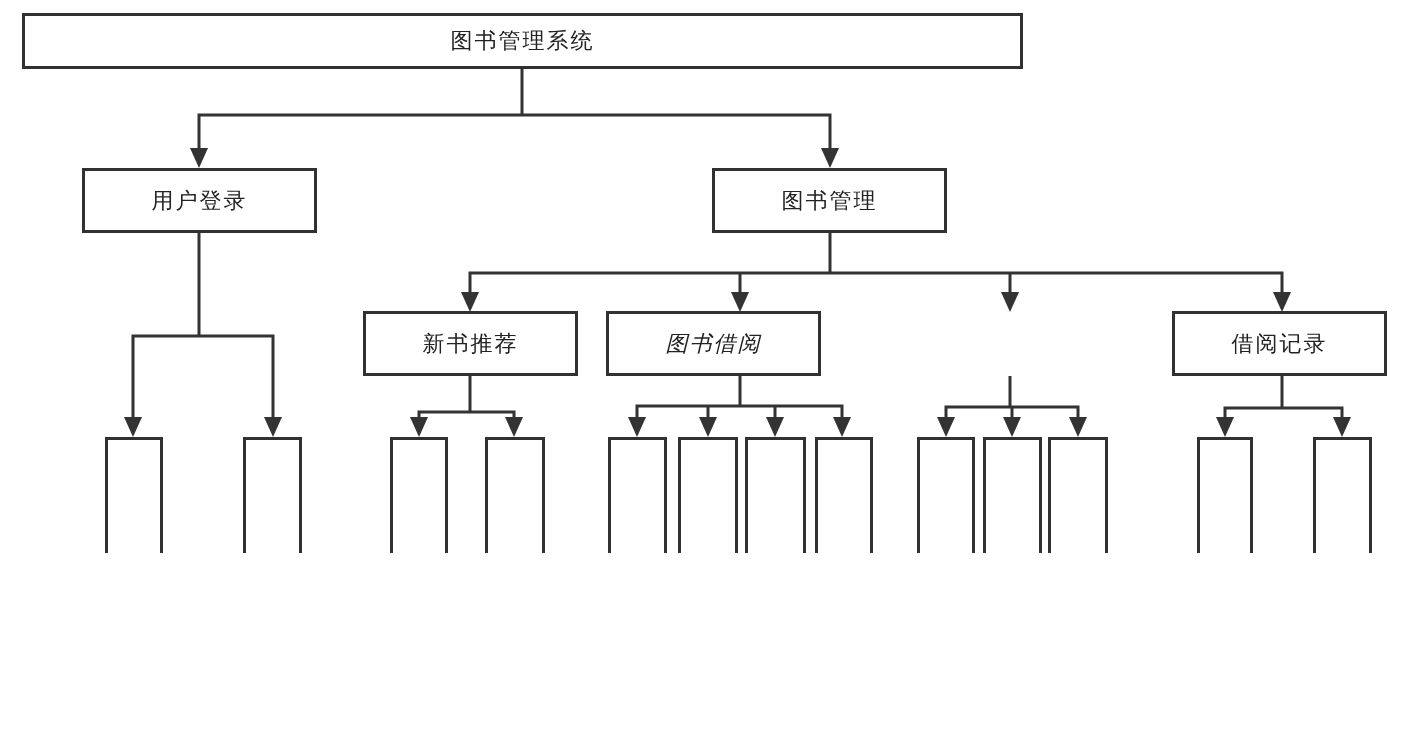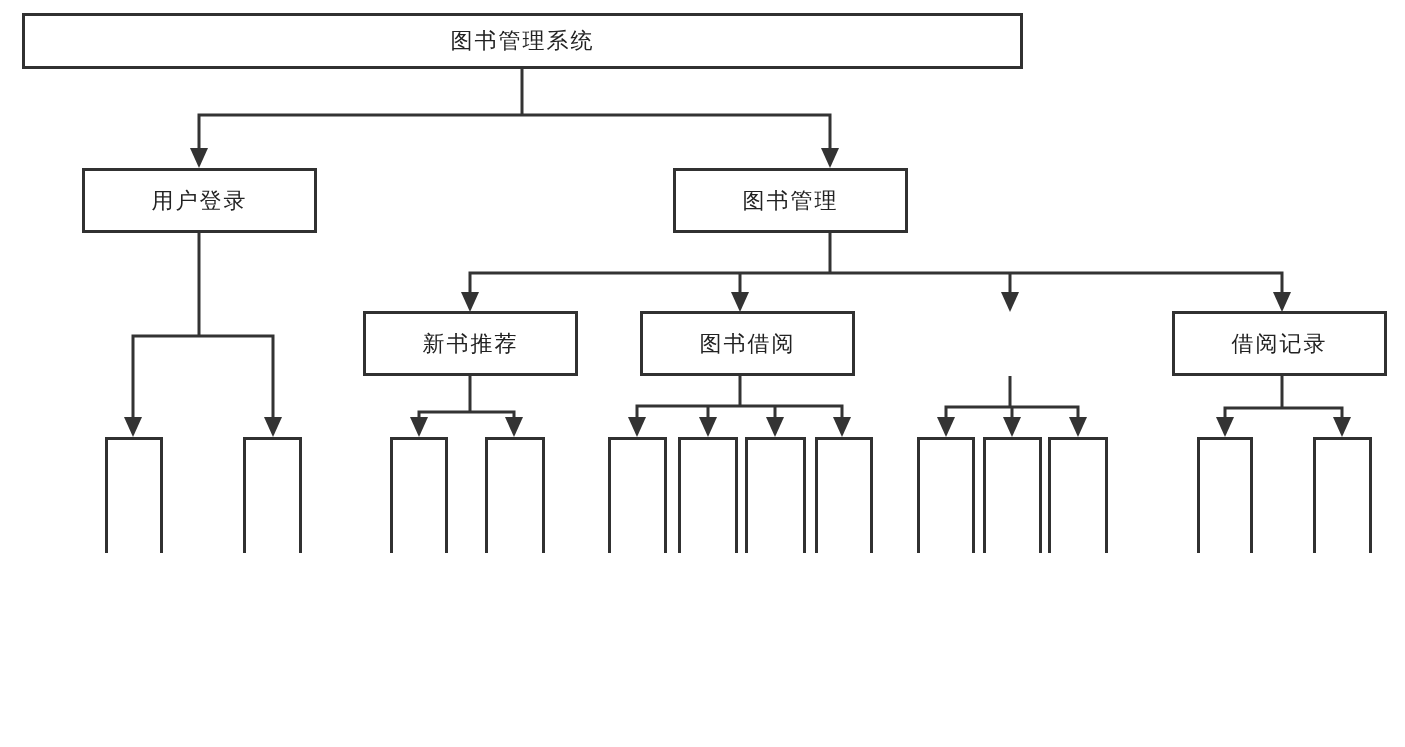--- a/index.html
+++ b/index.html
@@ -83,28 +83,28 @@
     </g>
   </svg>
 
   <div class="node root">
     <span class="lbl">图书管理系统</span>
   </div>
 
   <div class="node lvl2" style="left:82px;">
     <span class="lbl">用户登录</span>
   </div>
-  <div class="node lvl2" style="left:673px;text-align:right;">
+  <div class="node lvl2" style="left:712px;text-align:right;">
     <span class="lbl">图书管理</span>
   </div>
 
   <div class="node lvl3" style="left:363px;">
     <span class="lbl">新书推荐</span>
   </div>
-  <div class="node lvl3" style="left:640px;">
+  <div class="node lvl3" style="left:606px;font-style:italic;">
     <span class="lbl">图书借阅</span>
   </div>
   <div class="node lvl3" style="left:1172px;">
     <span class="lbl">借阅记录</span>
   </div>
 
   <div class="node leaf" style="left:105px;width:58px;">
     <span class="lbl">用户登录</span>
   </div>
   <div class="node leaf" style="left:243px;width:59px;">

